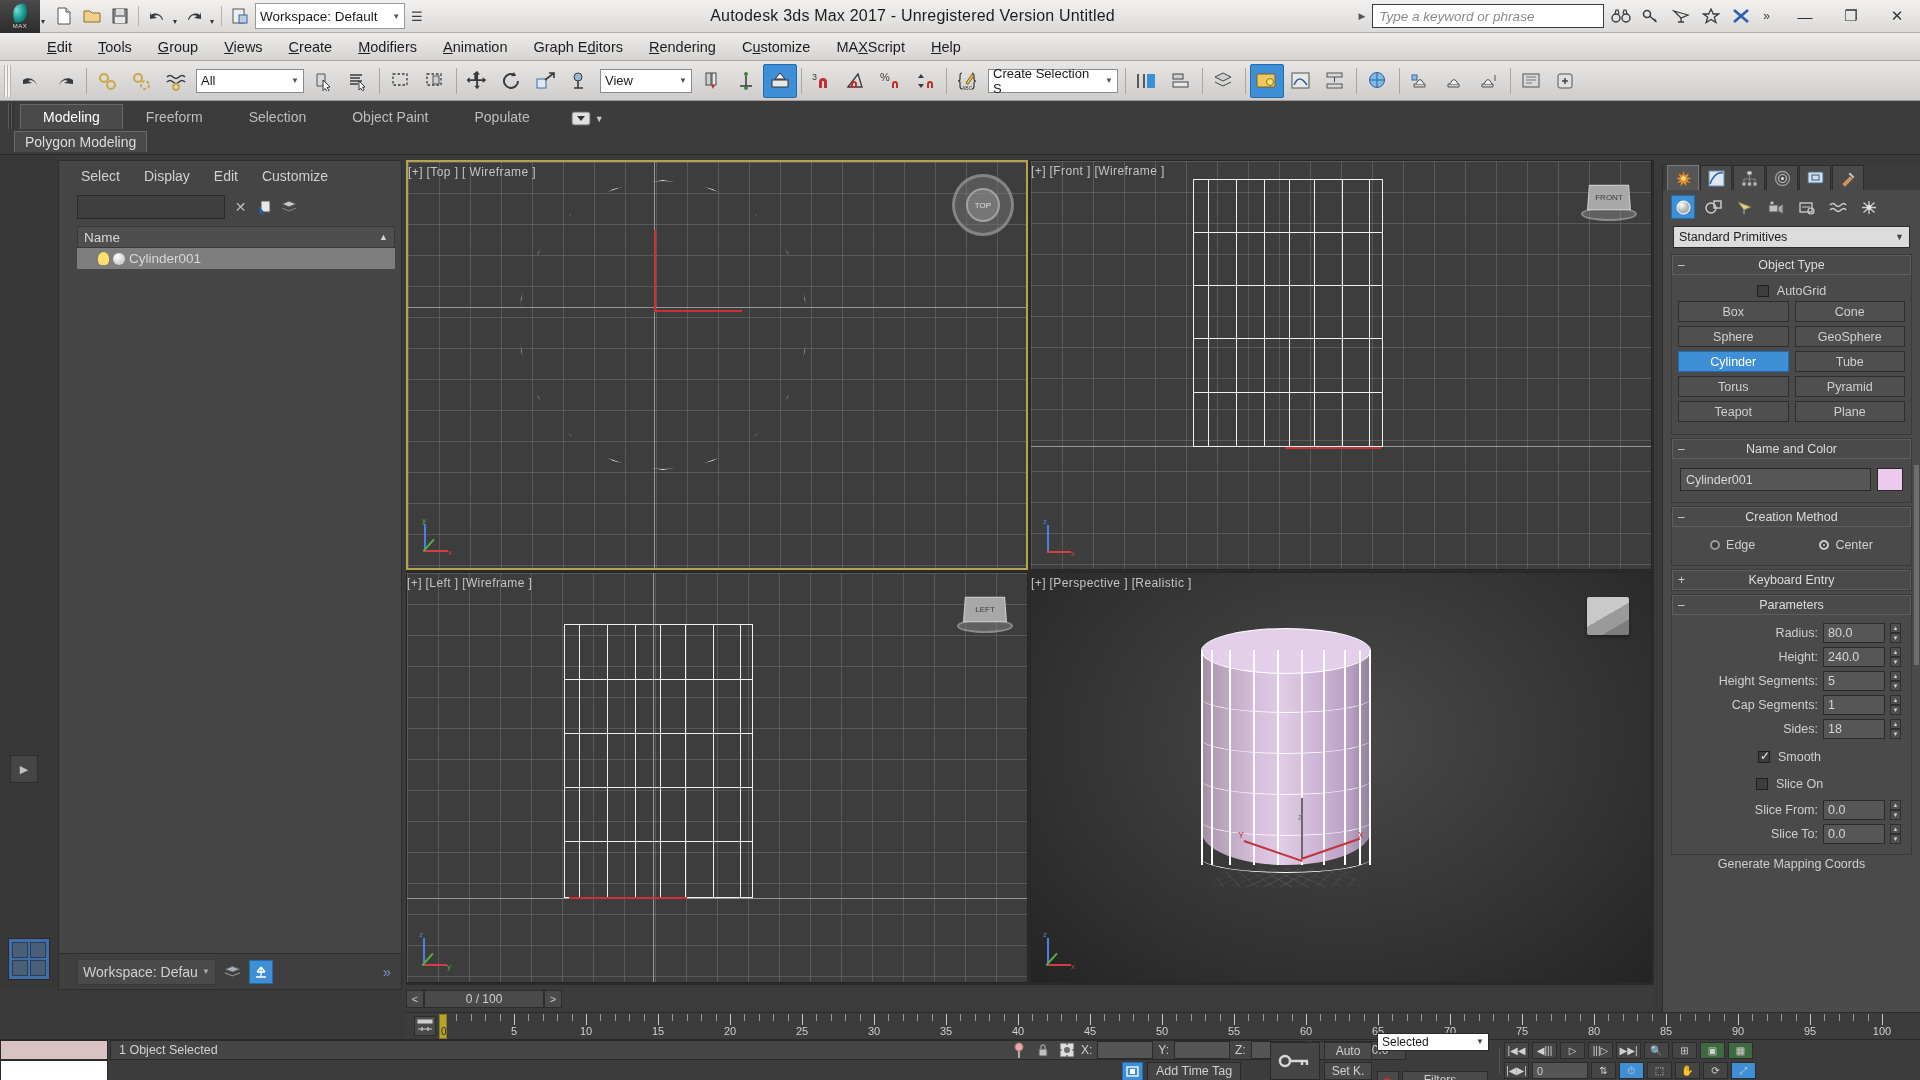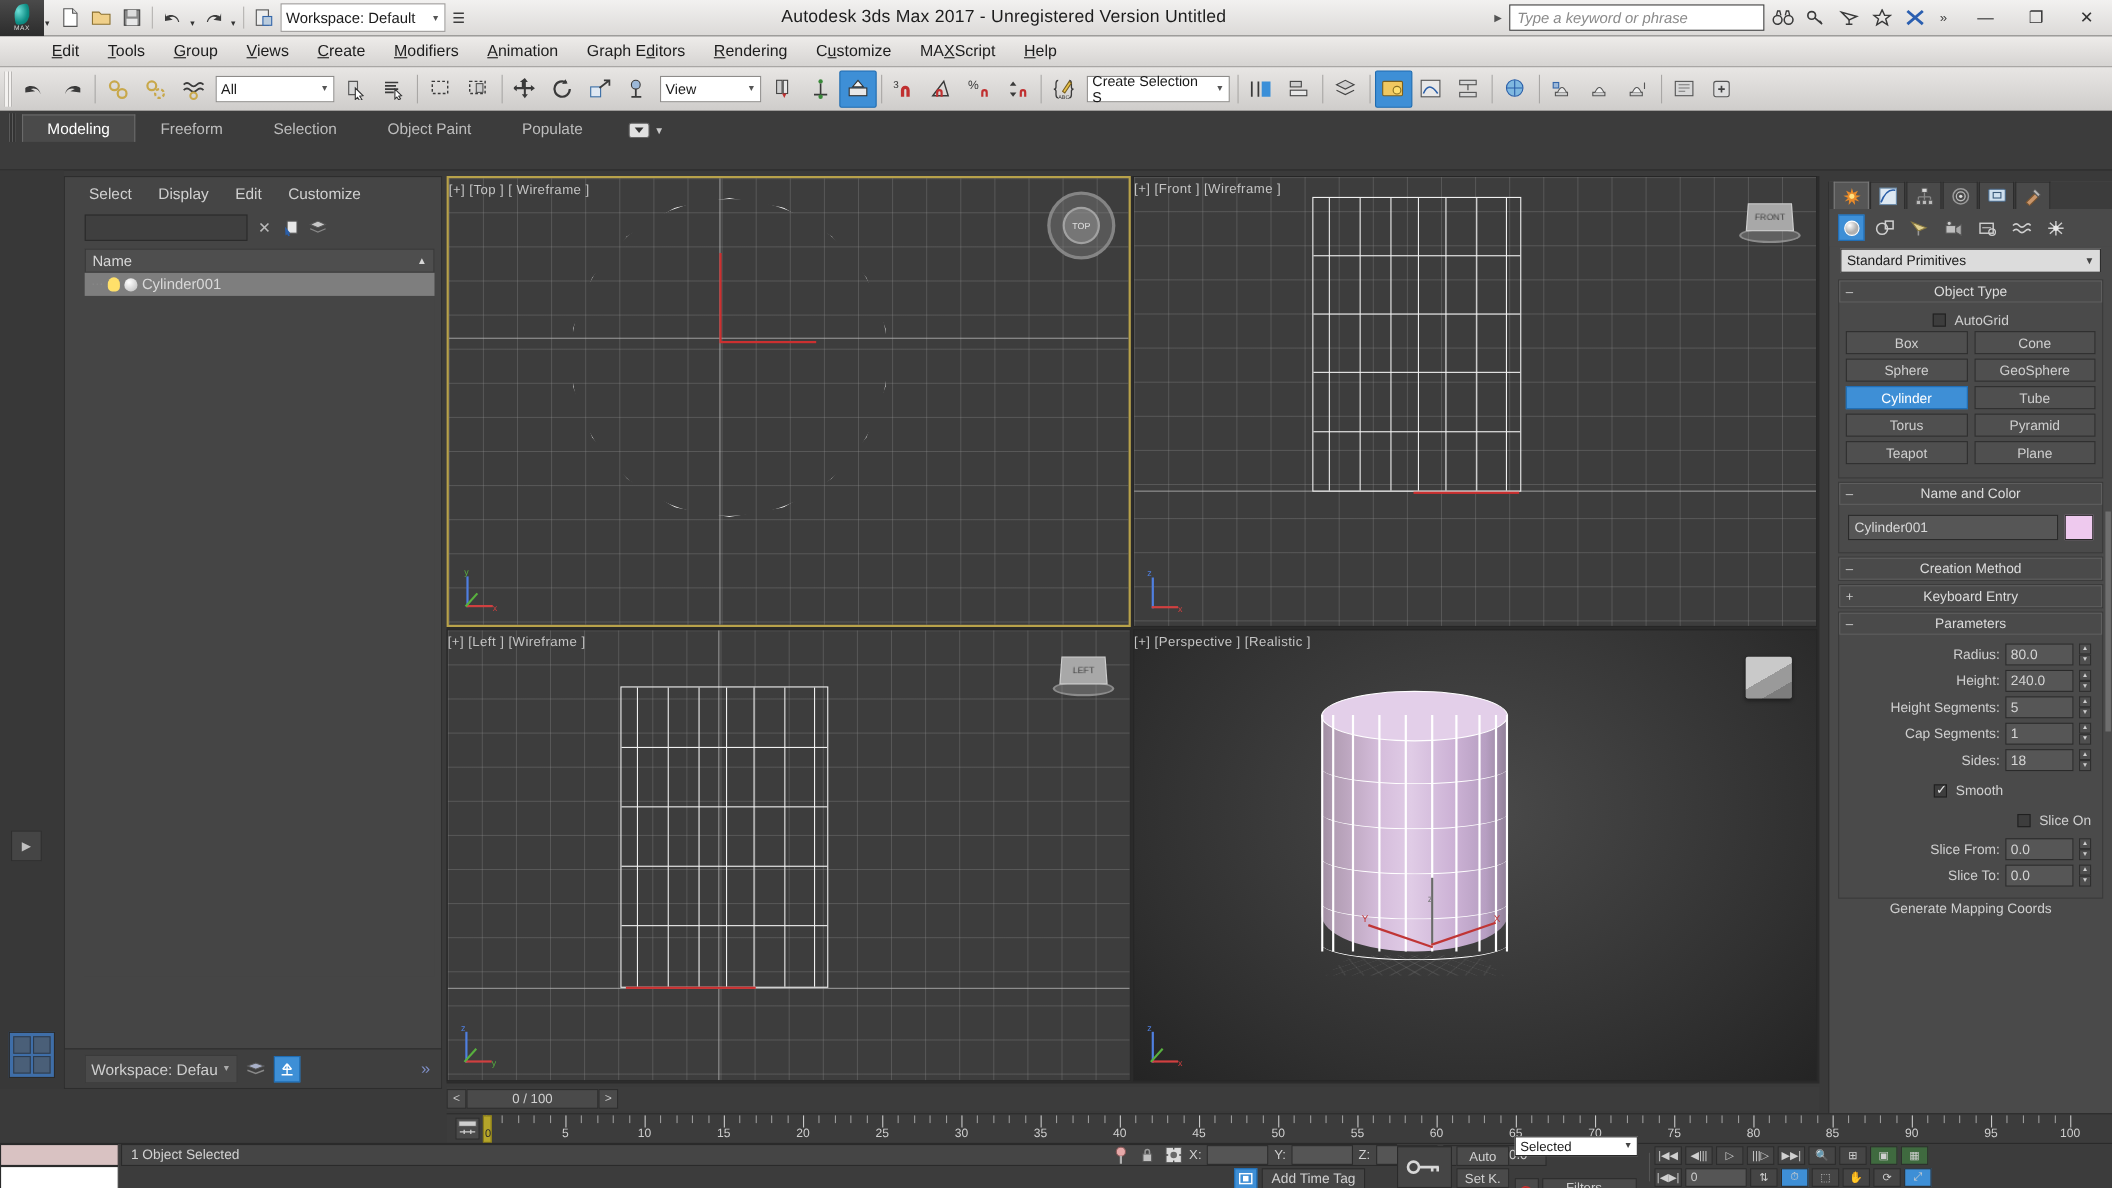--- a/index.html
+++ b/index.html
@@ -782,20 +782,23 @@
       <div style="display:flex;align-items:center;gap:4px;margin-left:18px;padding-bottom:3px;">
         <span>
           <svg width="20" height="15" viewBox="0 0 20 15">
               <rect x="1" y="1" width="18" height="13" rx="2" fill="#e0e0e0" stroke="#666"></rect>
               <path d="M6 5l4 5 4-5z" fill="#333"></path>
             </svg>
         </span>
         <span style="font-size:9px;color:#c9c9c9;">▼</span>
       </div>
     </div>
+    <div class="rpanel-strip">
+      <div class="rpanel-title">Polygon Modeling</div>
+    </div>
   </div>
 
   <div class="leftrail">
     <div class="rail-btn" style="top:600px">▶</div>
     <div class="rail-grid">
       <i></i>
         <i></i>
       <i></i>
         <i></i>
     </div>
@@ -1129,20 +1132,32 @@
           <div class="swatch" id="obj-color" style="background: rgb(238, 201, 238);"></div>
         </div>
       </div>
     </div>
 
     <div class="rollout">
       <div class="ro-head">
         <span class="pm">–</span>
         <span>Creation Method</span>
       </div>
+      <div class="ro-body">
+        <div class="radiorow">
+          <div class="radio-unit">
+            <span class="radio"></span>
+            <span>Edge</span>
+          </div>
+          <div class="radio-unit">
+            <span class="radio on"></span>
+            <span>Center</span>
+          </div>
+        </div>
+      </div>
     </div>
 
     <div class="rollout">
       <div class="ro-head">
         <span class="pm">+</span>
         <span>Keyboard Entry</span>
       </div>
     </div>
 
     <div class="rollout">
@@ -1188,21 +1203,21 @@
           <span class="pfield">18</span>
           <span class="spin">
               <i>▲</i>
               <i>▼</i>
             </span>
         </div>
         <div class="prow" style="justify-content:center;gap:8px;padding-top:9px">
           <span class="chk checked"></span>
           <span class="plabel">Smooth</span>
         </div>
-        <div class="prow" style="gap:8px;padding-top:11px">
+        <div class="prow" style="justify-content:center;gap:8px;padding-top:11px">
           <span class="chk"></span>
           <span class="plabel">Slice On</span>
         </div>
         <div class="prow" style="padding-top:7px">
           <span class="plabel">Slice From:</span>
           <span class="pfield">0.0</span>
           <span class="spin">
               <i>▲</i>
               <i>▼</i>
             </span>

